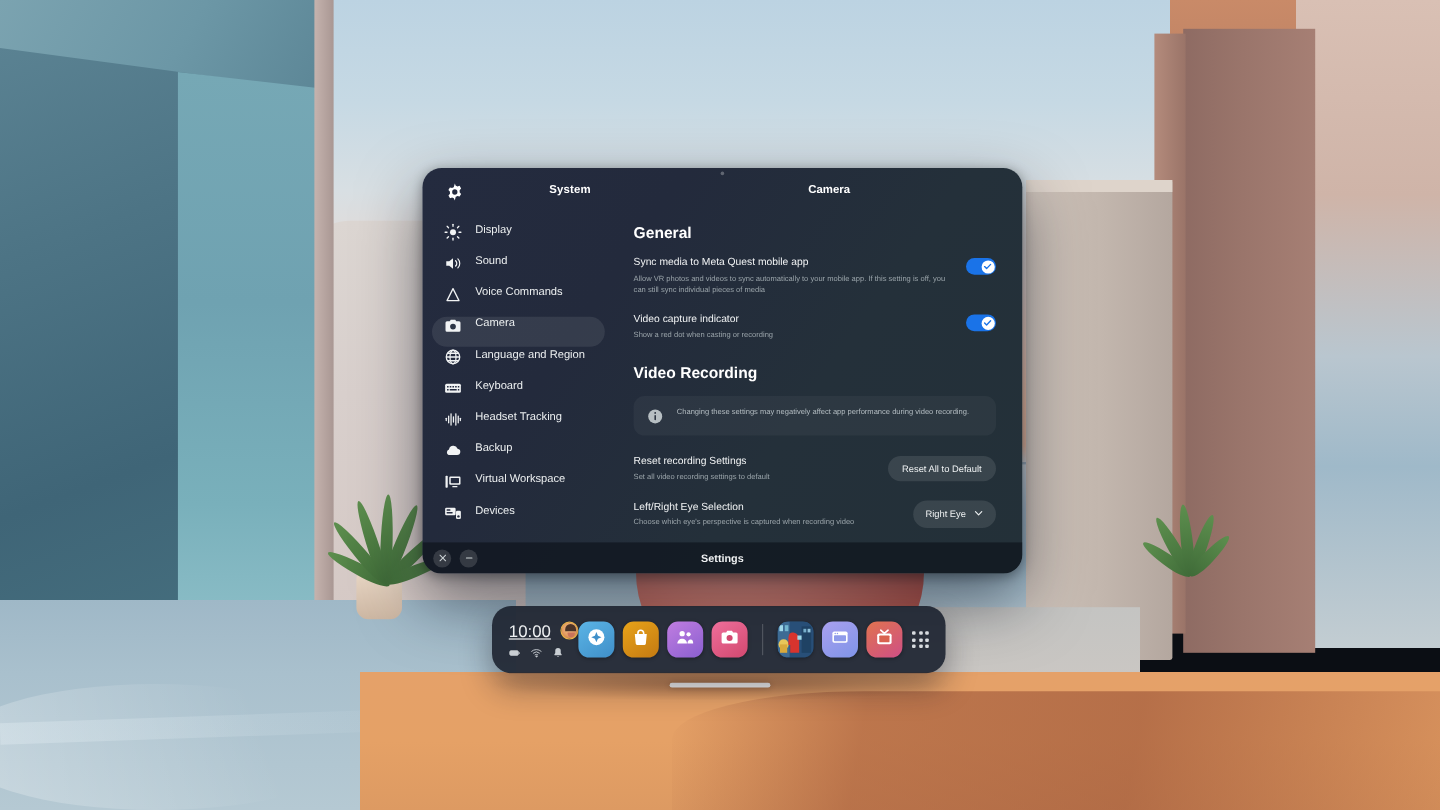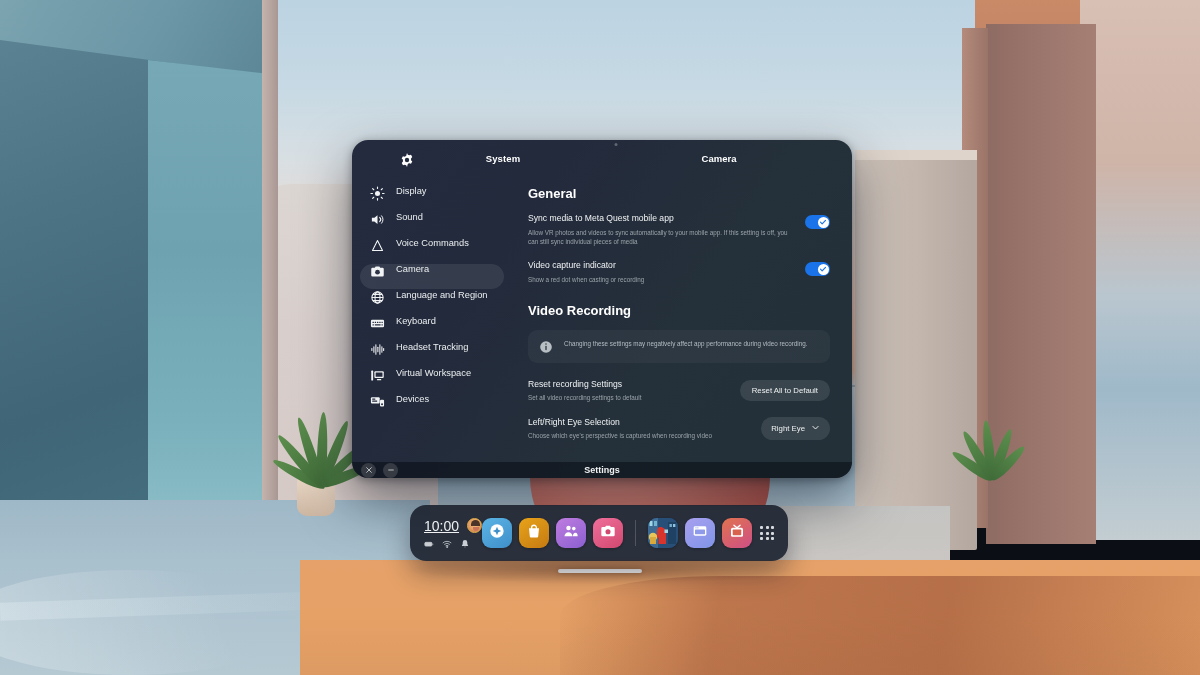--- a/index.html
+++ b/index.html
@@ -144,21 +144,20 @@
   }
 
   
   .window {
     position: absolute; left: 352px; top: 140px; width: 500px; height: 338px;
     background: linear-gradient(125deg, #242b3f 0%, #232a3c 30%, #24303a 62%, #233038 100%);
     border-radius: 16px;
     box-shadow: 0 22px 52px rgba(10,16,28,.52), 0 2px 10px rgba(0,0,0,.35);
     overflow: hidden;
     color: #e9eced;
-    padding-left: 28px;
   }
   .win-header {
     position: relative; height: 40px;
   }
   .gear-icon {
     position: absolute; left: 19px; top: 12px; width: 16px; height: 16px; color: #fff;
   }
   .win-app-title {
     position: absolute; left: 63px; top: 13px; width: 120px; text-align: center;
     font-size: 9.5px; font-weight: bold; color: #fff; letter-spacing: .1px;
@@ -218,21 +217,21 @@
   .dropdown {
     flex: 0 0 auto; display: flex; align-items: center; gap: 6px;
     padding: 6px 10px; border-radius: 13px;
     background: rgba(255,255,255,.1); color: #eef1f2;
     font-size: 7.8px; white-space: nowrap; cursor: pointer;
   }
   .dropdown svg { width: 9px; height: 9px; }
 
   
   .win-footer {
-    position: absolute; left: 0; right: 0; bottom: 0; height: 16px;
+    position: absolute; left: 0; right: 0; bottom: 0; height: 26px;
     background: rgba(12,16,24,.62);
     display: flex; align-items: center;
   }
   .win-footer-title {
     position: absolute; left: 0; right: 0; text-align: center;
     font-size: 9px; font-weight: bold; color: #f0f2f3;
   }
   .wbtn {
     width: 15px; height: 15px; border-radius: 50%;
     background: rgba(255,255,255,.14);
@@ -441,20 +440,28 @@
               <line x1="9.4" y1="4.5" x2="9.4" y2="19.5"></line>
               <line x1="12.6" y1="8.5" x2="12.6" y2="15.5"></line>
               <line x1="15.8" y1="4.5" x2="15.8" y2="19.5"></line>
               <line x1="19" y1="7.5" x2="19" y2="16.5"></line>
               <line x1="21.8" y1="10.5" x2="21.8" y2="13.5"></line>
             </svg>
         </span>
         <span class="nav-label">Headset Tracking</span>
       </div>
 
+      <div class="nav-item">
+        <span class="nav-ico">
+          <svg viewBox="0 0 24 24" fill="currentColor">
+              <path d="M6.2 18h11.3a4.3 4.3 0 00.6-8.55 6 6 0 00-11.45.95A4.1 4.1 0 006.2 18z"></path>
+            </svg>
+        </span>
+        <span class="nav-label">Backup</span>
+      </div>
 
       <div class="nav-item">
         <span class="nav-ico">
           <svg viewBox="0 0 24 24" fill="currentColor">
               <rect x="2" y="4" width="3" height="16" rx="1"></rect>
               <rect x="7" y="5" width="15" height="11" rx="1.6"></rect>
               <rect x="9" y="7" width="11" height="7" rx=".6" fill="#242b3f"></rect>
               <rect x="11" y="17.6" width="7" height="1.8" rx=".8"></rect>
             </svg>
         </span>

